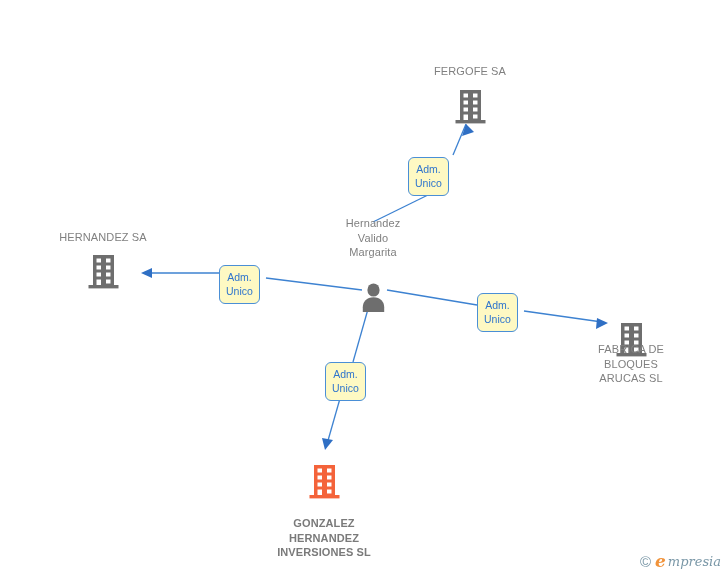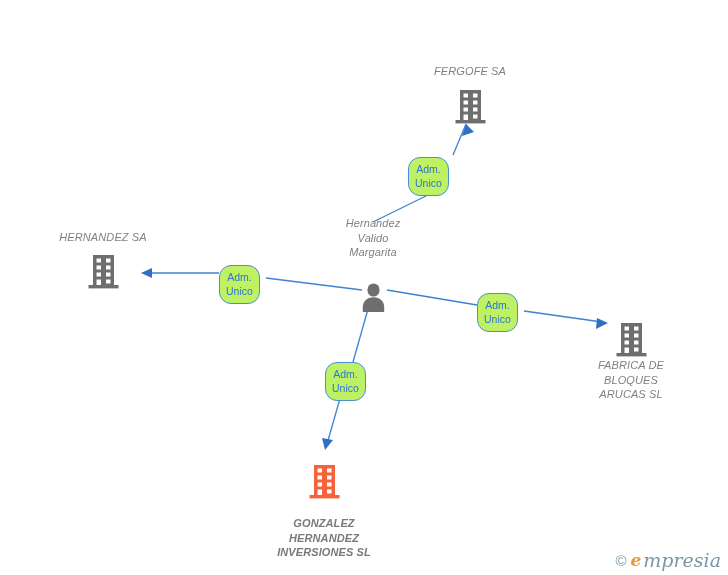--- a/index.html
+++ b/index.html
@@ -25,21 +25,20 @@
     height: 575px;
     pointer-events: none;
   }
 
   
   .node {
     position: absolute;
     width: 150px;
     margin-left: -75px;
     text-align: center;
-    font-style: italic;
   }
   .node-label {
     font-size: 11px;
     line-height: 14.5px;
     color: #808080;
     letter-spacing: 0.1px;
     white-space: pre-line;
   }
   .node-label.bold {
     font-weight: bold;
@@ -51,23 +50,23 @@
     display: flex;
     align-items: flex-end;
     justify-content: center;
   }
   .node-icon svg { display: block; }
 
   
   .rel-chip {
     position: absolute;
     box-sizing: border-box;
-    background: #bef264;
+    background: #fef9c3;
     border: 1px solid #4a8fd6;
-    border-radius: 12px;
+    border-radius: 6px;
     color: #2f75cd;
     font-size: 10.5px;
     line-height: 14px;
     text-align: center;
     padding: 4px 6px 5px 6px;
     white-space: pre-line;
     box-shadow: 0 0 0 0 rgba(0,0,0,0);
   }
 
   
@@ -89,21 +88,21 @@
     font-family: "DejaVu Serif", serif;
     font-style: italic;
     font-weight: bold;
     font-size: 17px;
     color: #f08a2a;
     line-height: 1;
   }
   #watermark .wm-rest {
     font-family: "DejaVu Serif", serif;
     font-style: italic;
-    font-size: 19px;
+    font-size: 13px;
     color: #6f8fa0;
     line-height: 1;
     margin-left: -2px;
   }
 </style>
 </head>
 <body>
 
 <div id="canvas">
 
@@ -171,21 +170,21 @@
       <div class="node" style="left: 631px; top: 318px;">
         <div class="node-icon">
           <svg width="31" height="36" viewBox="0 0 31 36">
             <g fill="#6e6e6e">
               <path d="M5 1 H26 V31 H5 Z M8.5 4.5 H13 V8.5 H8.5 Z M18 4.5 H22.5 V8.5 H18 Z M8.5 11.5 H13 V15.5 H8.5 Z M18 11.5 H22.5 V15.5 H18 Z M8.5 18.5 H13 V22.5 H8.5 Z M18 18.5 H22.5 V22.5 H18 Z M8.5 25.5 H13 V31 H8.5 Z M18 25.5 H22.5 V29.5 H18 Z" fill-rule="evenodd"></path>
               <rect x="0.5" y="31" width="30" height="3.4"></rect>
             </g>
           </svg>
         </div>
       </div>
-      <div class="node" style="left: 631px; top: 358px;">
+      <div class="node" style="left: 631px; top: 342px;">
         <div class="node-label">FABRICA DE
 BLOQUES
 ARUCAS SL</div>
       </div>
       <div class="node" style="left: 324px; top: 460px;">
         <div class="node-icon">
           <svg width="31" height="36" viewBox="0 0 31 36">
             <g fill="#f4633a">
               <path d="M5 1 H26 V31 H5 Z M8.5 4.5 H13 V8.5 H8.5 Z M18 4.5 H22.5 V8.5 H18 Z M8.5 11.5 H13 V15.5 H8.5 Z M18 11.5 H22.5 V15.5 H18 Z M8.5 18.5 H13 V22.5 H8.5 Z M18 18.5 H22.5 V22.5 H18 Z M8.5 25.5 H13 V31 H8.5 Z M18 25.5 H22.5 V29.5 H18 Z" fill-rule="evenodd"></path>
               <rect x="0.5" y="31" width="30" height="3.4"></rect>

